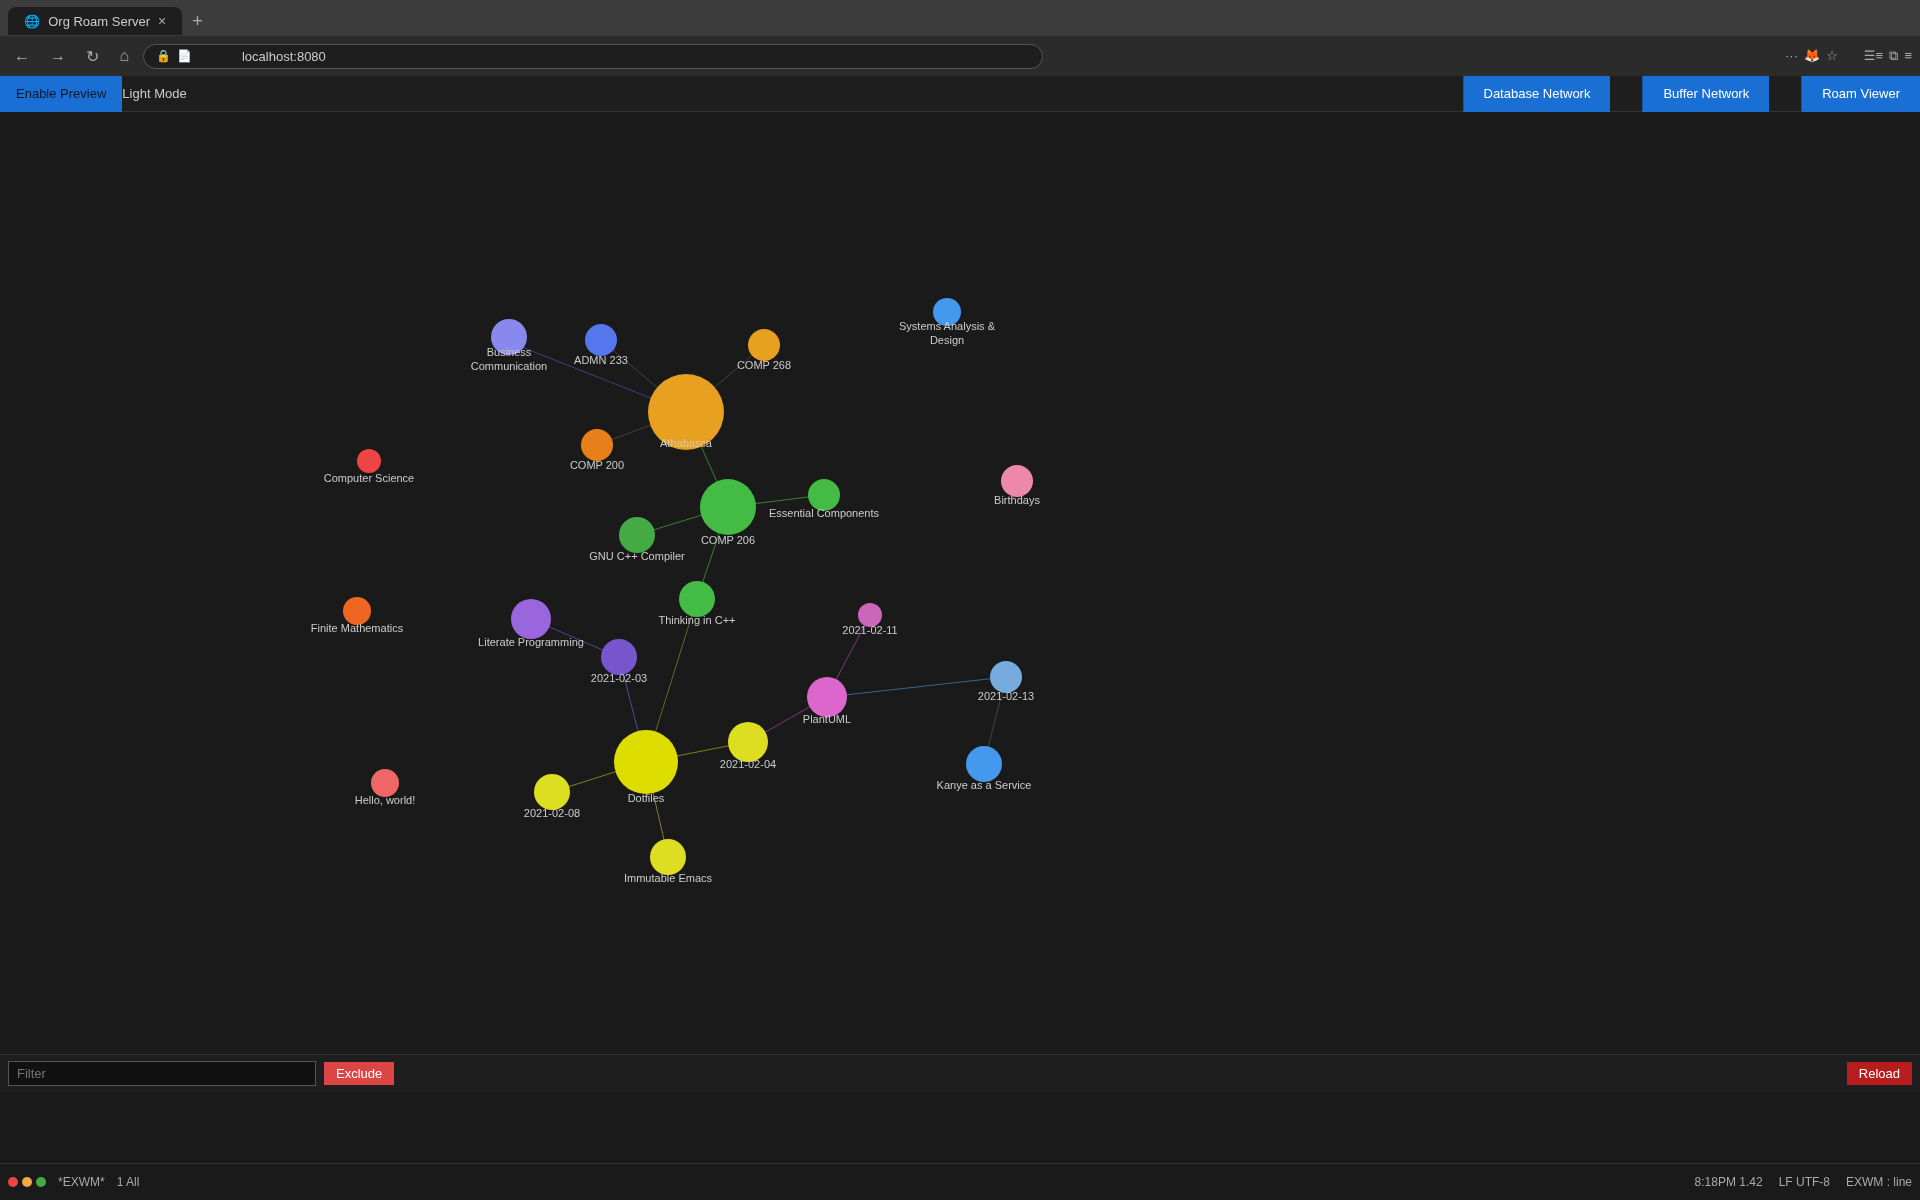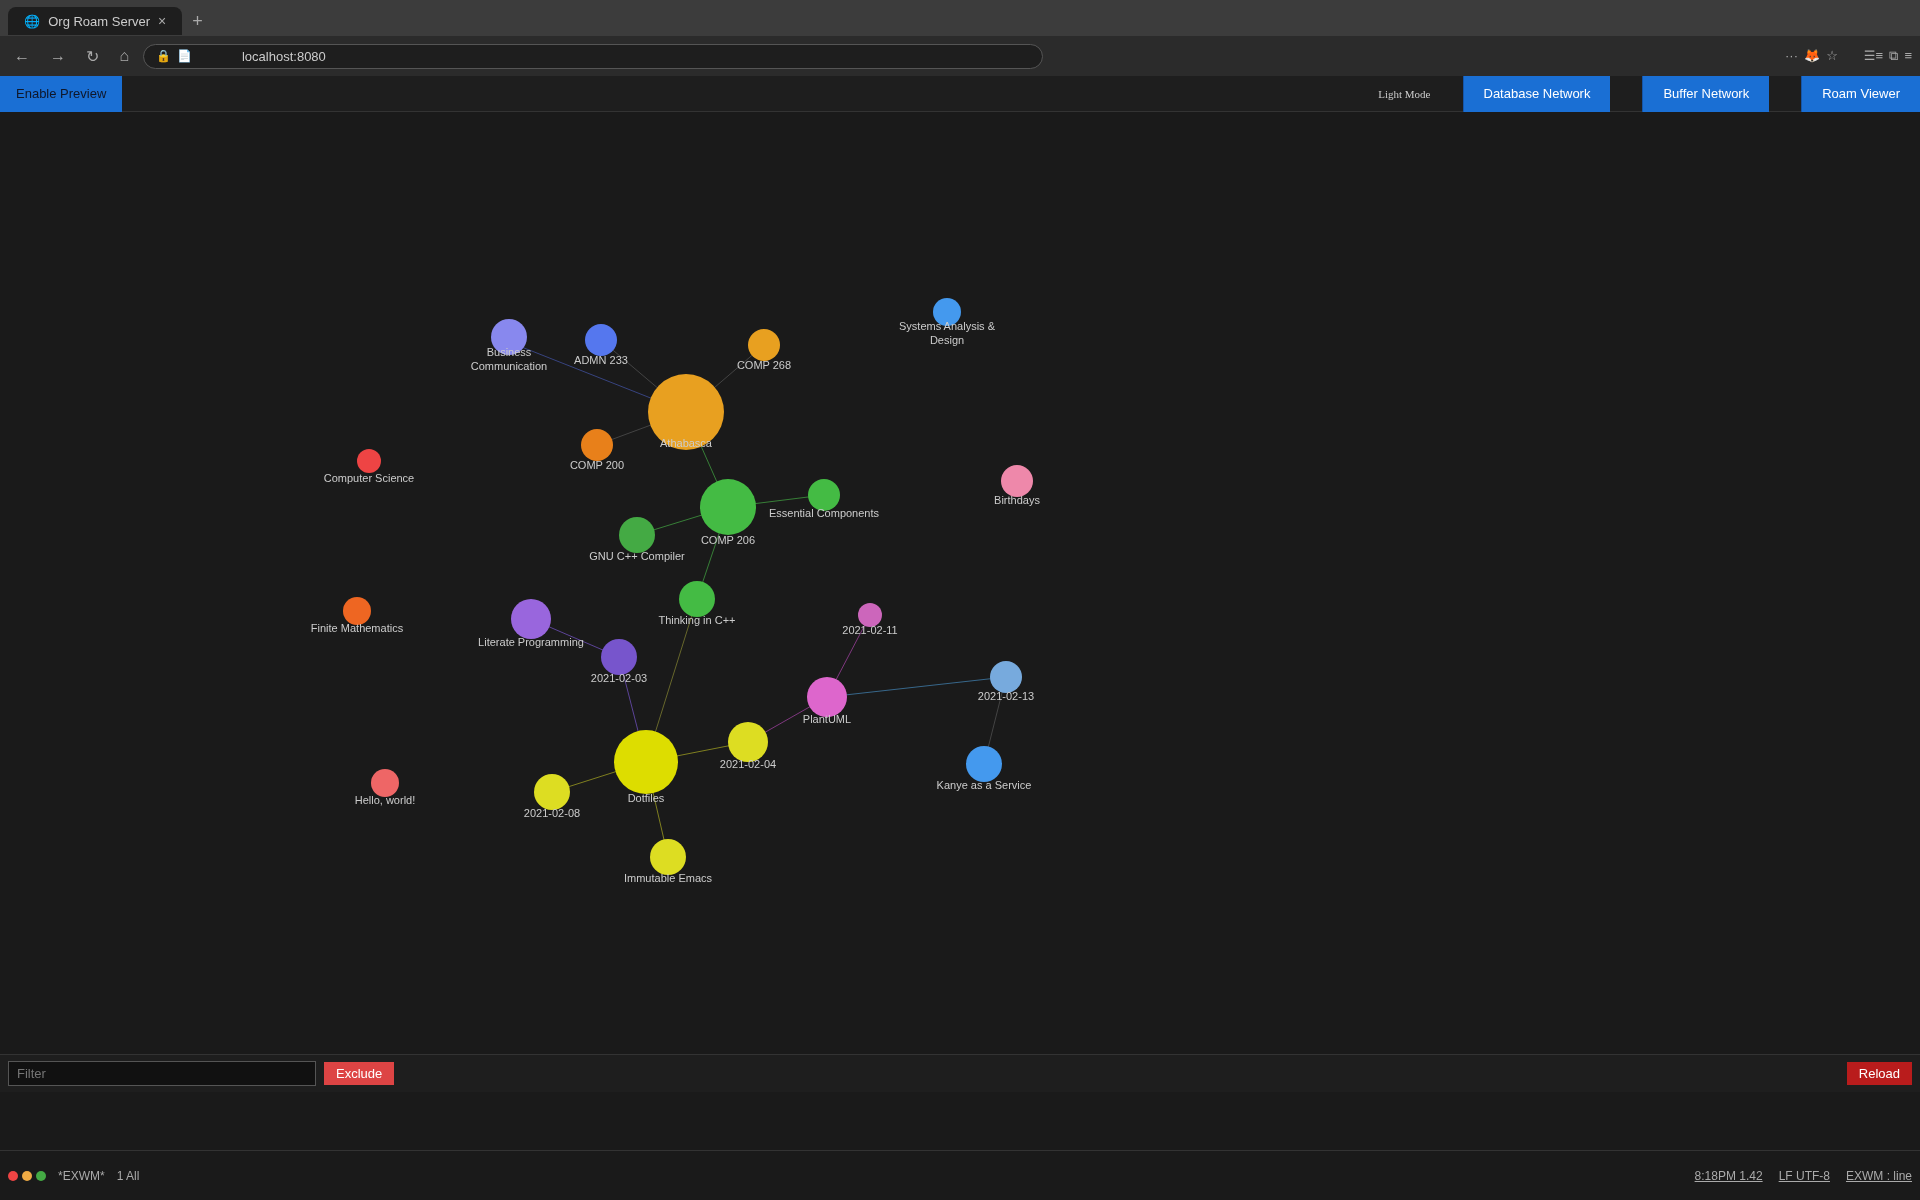--- a/index.html
+++ b/index.html
@@ -13,45 +13,45 @@
     .tab-new { background: none; color: #aaa; border: none; font-size: 18px; cursor: pointer; margin-left: 4px; padding: 0 6px; }
     .browser-toolbar { background: #2b2b2b; display: flex; align-items: center; padding: 4px 8px; height: 40px; gap: 8px; }
     .nav-btn { background: none; border: none; color: #aaa; font-size: 16px; cursor: pointer; padding: 4px 6px; border-radius: 4px; }
     .address-bar { flex: 1; background: #1e1e1e; border: 1px solid #555; border-radius: 20px; padding: 4px 12px; color: #ccc; font-size: 13px; display: flex; align-items: center; gap: 6px; max-width: 900px; }
     .address-text { flex: 1; margin-left: 44px; }
     .toolbar-right { display: flex; gap: 6px; color: #aaa; margin-left: auto; }
 
     
     .app-header { background: #1e1e1e; display: flex; align-items: center; height: 36px; padding: 0; border-bottom: 1px solid #333; }
     .enable-preview-btn { background: #1a6fd4; color: #0f172a; border: none; padding: 0 16px; height: 36px; font-size: 13px; cursor: pointer; }
-    .light-mode-label { flex: 1; text-align: right; color: #ccc; font-size: 11px; font-family: Liberation Serif, serif; }
+    .light-mode-label { flex: 1; text-align: left; color: #ccc; font-size: 13px; }
     .nav-tabs { display: flex; margin-left: auto; }
     .nav-tab { background: #1a6fd4; color: white; border: none; padding: 0 20px; height: 36px; font-size: 13px; cursor: pointer; border-left: 1px solid #1555a8; margin-left: 32px; }
     .nav-tab.active { background: #1a6fd4; }
 
     
     .main-canvas { background: #1a1a1a; position: relative; width: 1920px; height: 1030px; overflow: hidden; }
 
     
     .network-svg { position: absolute; top: 0; left: 0; width: 100%; height: 100%; }
 
     
     .bottom-bar { position: absolute; bottom: 50px; left: 0; right: 0; background: #1e1e1e; padding: 6px 8px; display: flex; gap: 8px; align-items: center; border-top: 1px solid #333; }
     .filter-input { background: #111; border: 1px solid #555; color: #ccc; padding: 4px 8px; font-size: 13px; width: 308px; }
     .exclude-btn { background: #d44; color: white; border: none; padding: 4px 12px; font-size: 13px; cursor: pointer; }
     .reload-btn { background: #b91c1c; color: white; border: none; padding: 4px 12px; font-size: 13px; cursor: pointer; margin-left: auto; }
 
     
-    .status-bar { position: absolute; bottom: 0; left: 0; right: 0; background: #1a1a1a; height: 50px; display: flex; align-items: center; padding: 0 8px; gap: 12px; border-top: 1px solid #333; font-size: 12px; color: #aaa; }
+    .status-bar { position: absolute; bottom: 0; left: 0; right: 0; background: #1a1a1a; height: 37px; display: flex; align-items: center; padding: 0 8px; gap: 12px; border-top: 1px solid #333; font-size: 12px; color: #aaa; }
     .status-dots { display: flex; gap: 4px; }
     .dot { width: 10px; height: 10px; border-radius: 50%; }
     .dot-red { background: #e44; }
     .dot-yellow { background: #ea4; }
     .dot-green { background: #4a4; }
-    .status-right { margin-left: auto; display: flex; gap: 16px; text-decoration: underline; }
+    .status-right { margin-left: auto; display: flex; gap: 16px; }
 
     
     .node-label { font-size: 11px; fill: #ccc; text-anchor: middle; }
   </style>
 </head>
 <body>
 
 <div class="browser-chrome">
   <div class="tab-bar">
     <div class="tab">

